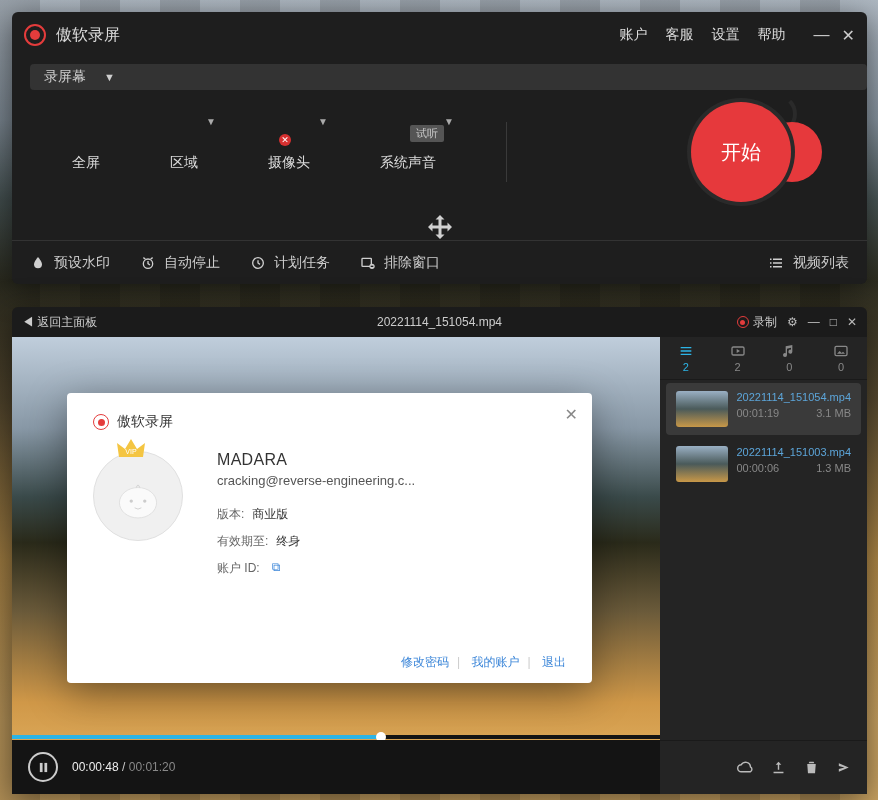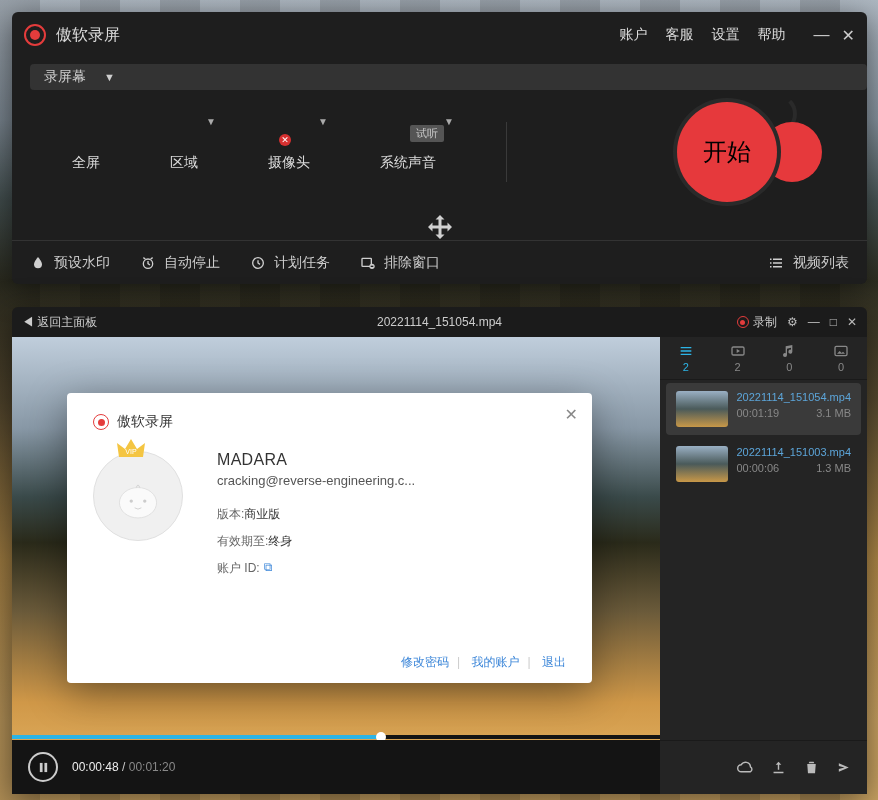--- a/index.html
+++ b/index.html
@@ -39,21 +39,21 @@
 .opt{display:flex; flex-direction:column; align-items:center; gap:10px; color:#dcdcdc; position:relative;}
 .opt .ico{height:32px; display:flex; align-items:center; justify-content:center;}
 .opt .lbl{font-size:14px;}
 .opt svg{fill:#e8e8e8;}
 .opt .chev-sm{position:absolute; top:4px; right:-18px; font-size:10px; color:#aaa;}
 .badge-x{position:absolute; bottom:-2px; right:-2px; width:12px;height:12px;border-radius:50%;background:#d63030;color:#fff;font-size:9px;display:flex;align-items:center;justify-content:center;}
 .tryout{position:absolute; bottom:30px; right:-8px; background:#555; color:#ccc; font-size:11px; padding:1px 6px; border-radius:2px;}
 
 .vline{width:1px; height:60px; background:#3a3a3a; margin-top:10px;}
 .start-btn{position:absolute; right:40px; top:12px; width:150px; height:100px;}
-.start-circle{position:absolute; left:0; top:0; width:100px;height:100px;border-radius:50%;background:#e6393c;display:flex;align-items:center;justify-content:center;color:#000000;font-size:24px;font-weight:500;box-shadow:0 0 0 4px #2a2a2a;}
+.start-circle{position:absolute; left:14px; top:0; width:100px;height:100px;border-radius:50%;background:#e6393c;display:flex;align-items:center;justify-content:center;color:#ffffff;font-size:20px;font-weight:500;box-shadow:0 0 0 4px #2a2a2a;}
 .start-blob{position:absolute; left:85px; top:20px; width:60px; height:60px; border-radius:50%; background:#e6393c;}
 .start-tail{position:absolute;left:80px;top:-8px;width:40px;height:40px;border:4px solid #2a2a2a;border-radius:50%;border-left-color:transparent;border-top-color:transparent;}
 
 .move-handle{position:absolute; left:50%; top:200px; transform:translateX(-50%); color:#d0d0d0;}
 .move-handle svg{width:36px;height:36px;fill:#d0d0d0;}
 
 .footer-row{display:flex; align-items:center; height:44px; padding:8px 18px; gap:30px; border-top:1px solid #333; margin-top:auto; color:#cfcfcf; font-size:14px;}
 .ft-item{display:flex;align-items:center;gap:8px;cursor:pointer;}
 .ft-item svg{width:16px;height:16px;fill:#cfcfcf;}
 .ft-right{margin-left:auto;display:flex;gap:8px;}
@@ -92,21 +92,21 @@
 .rec-icon.sm::after{width:7px;height:7px;}
 .modal-body{display:flex;gap:24px;margin-top:20px;}
 .avatar-wrap{position:relative;width:100px;}
 .crown{position:absolute;left:22px;top:-14px;}
 .crown svg{width:32px;height:24px;}
 .avatar{width:90px;height:90px;border-radius:50%;background:#f0f0f0;border:1px solid #e0e0e0;display:flex;align-items:center;justify-content:center;}
 .avatar svg{width:54px;height:54px;}
 .acct-info{flex:1;color:#333;font-size:13px;}
 .acct-name{font-size:16px;font-weight:500;margin-bottom:4px;letter-spacing:.3px;}
 .acct-email{color:#555;margin-bottom:18px;font-size:13px;}
-.kv{display:flex;gap:0;margin-bottom:10px;color:#666;font-size:12px;}
+.kv{display:flex;gap:8px;margin-bottom:10px;color:#666;font-size:12px;}
 .kv .v{color:#333;}
 .copy-ico{color:#3a85d8;margin-left:4px;cursor:pointer;}
 .modal-links{position:absolute;bottom:12px;right:26px;font-size:12px;color:#3a85d8;}
 .modal-links span{cursor:pointer;}
 .sep{color:#ccc;margin:0 8px;}
 
 
 .progress{position:absolute;left:0;right:0;top:398px;height:4px;background:#141414;}
 .progress-fill{height:100%;background:#2cb4e6;width:57%;position:relative;}
 .progress-fill::after{content:'';position:absolute;right:-5px;top:-3px;width:10px;height:10px;border-radius:50%;background:#fff;}

